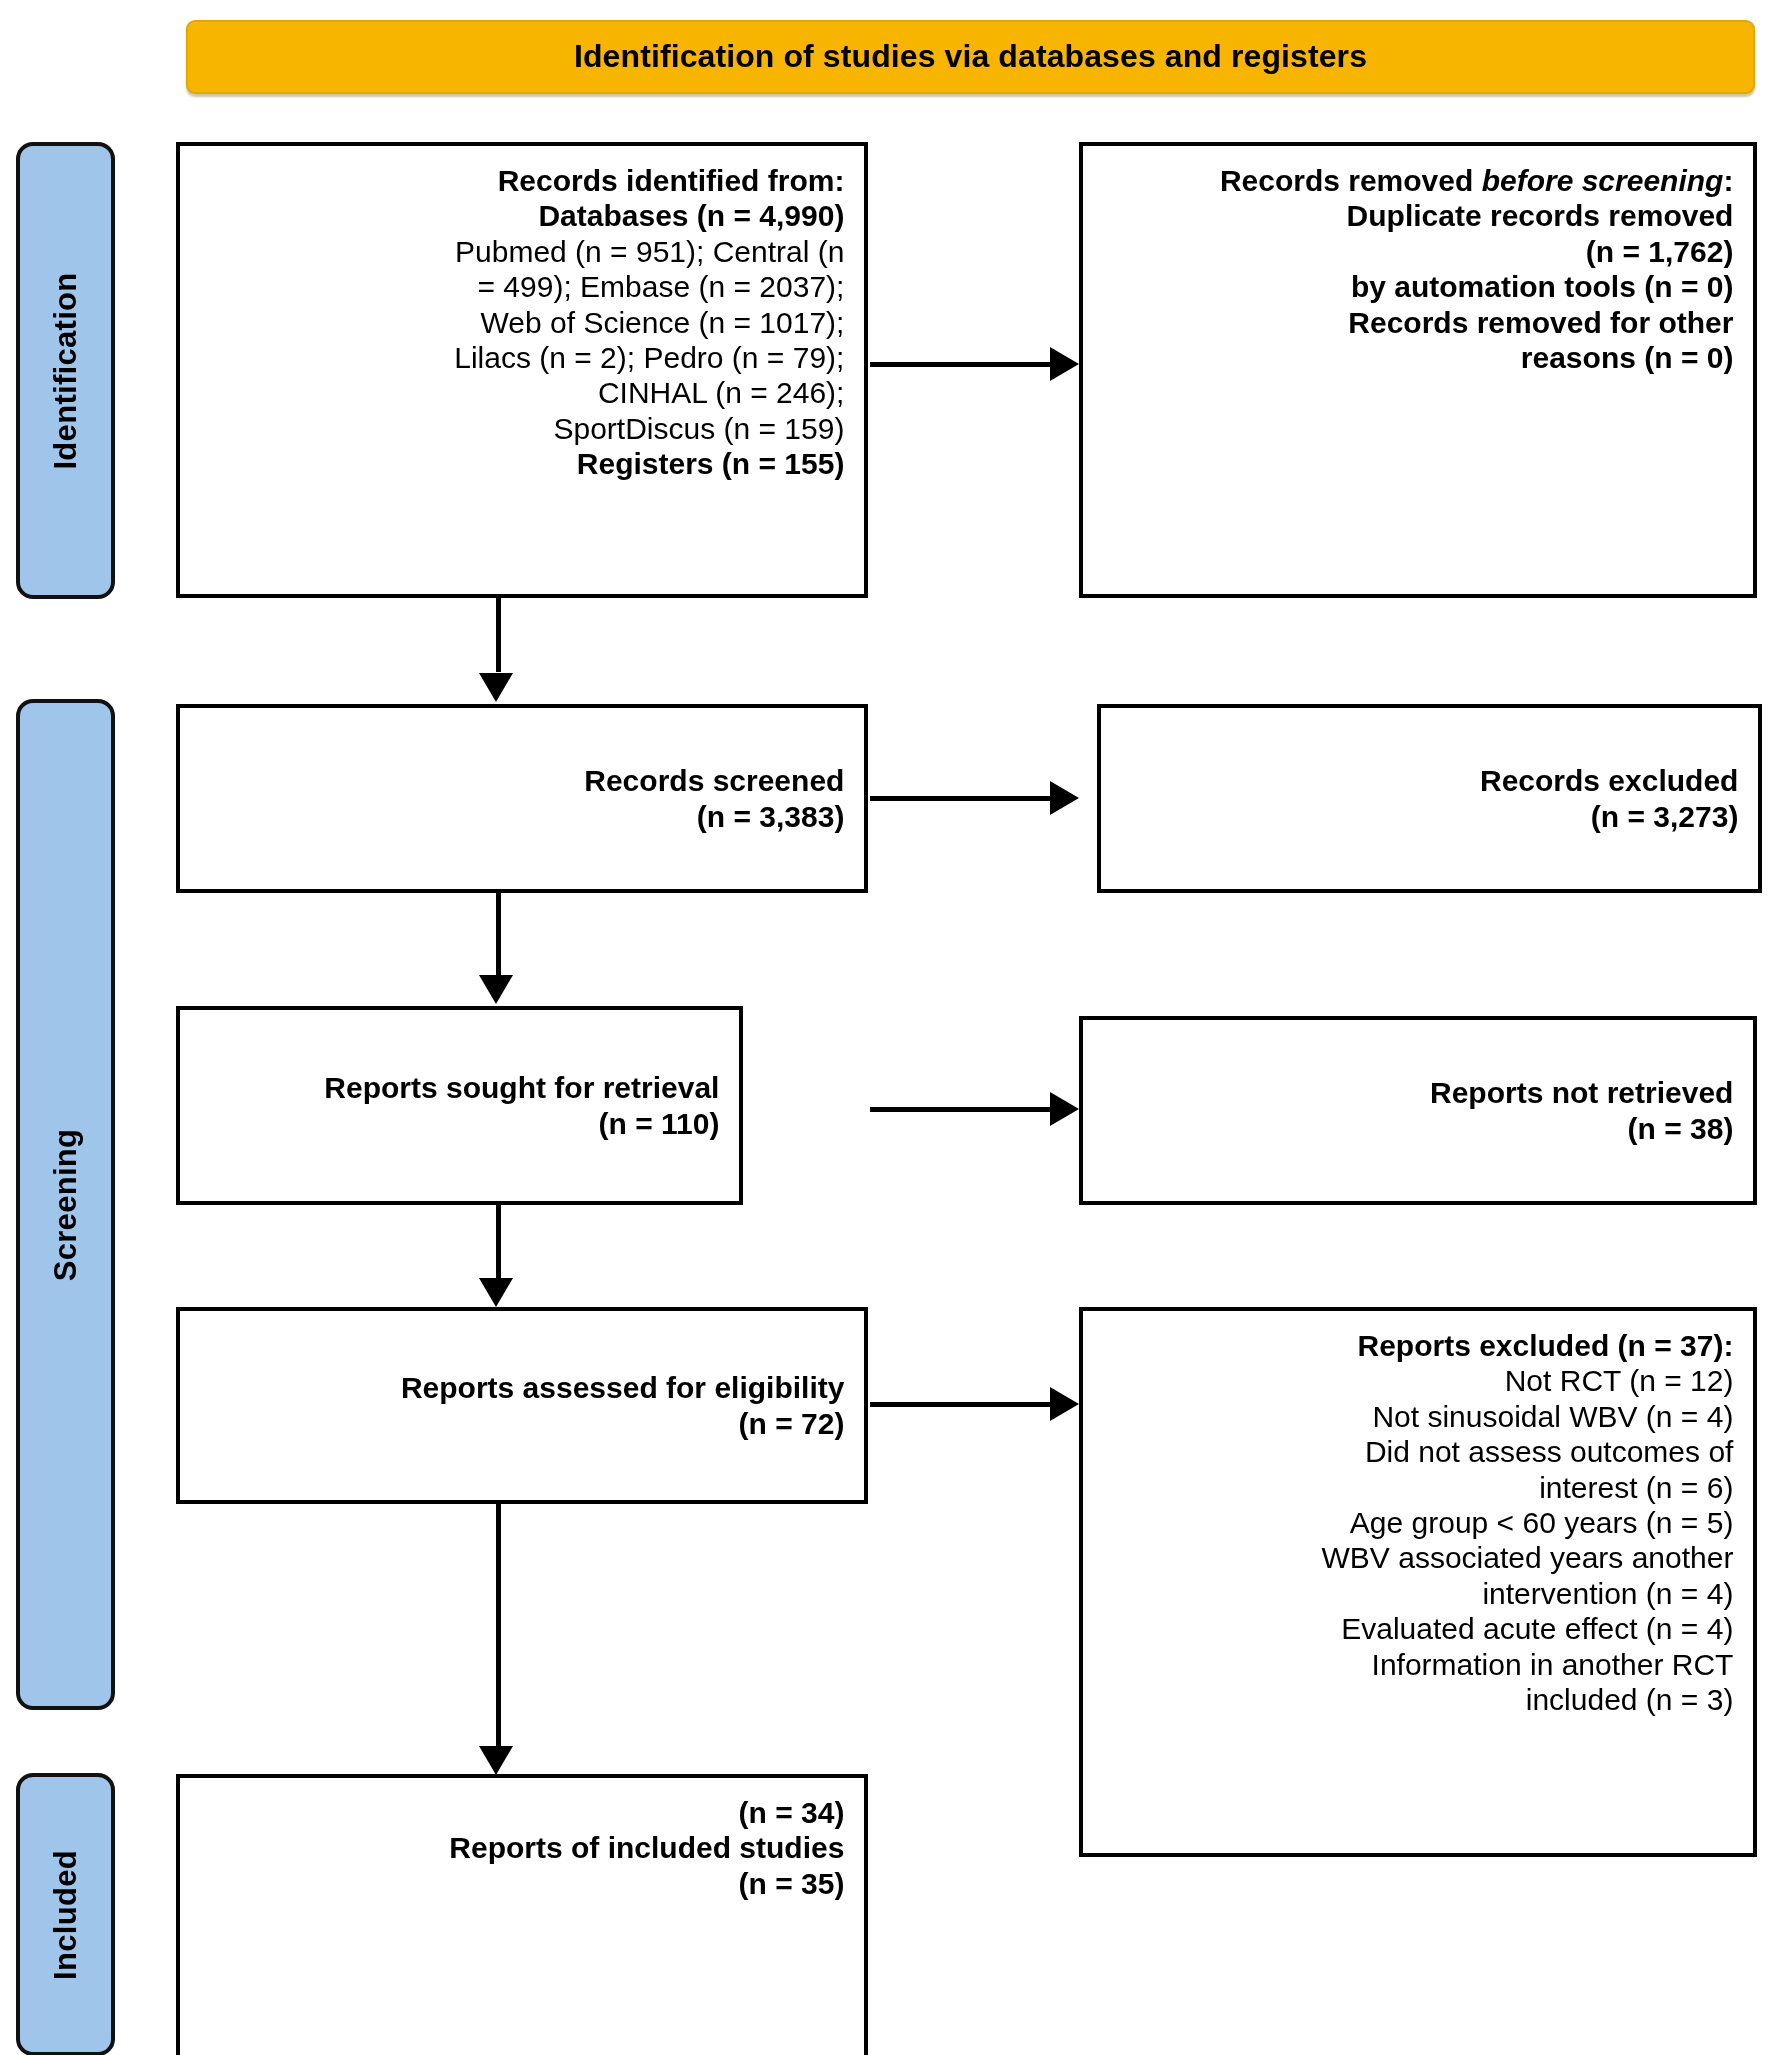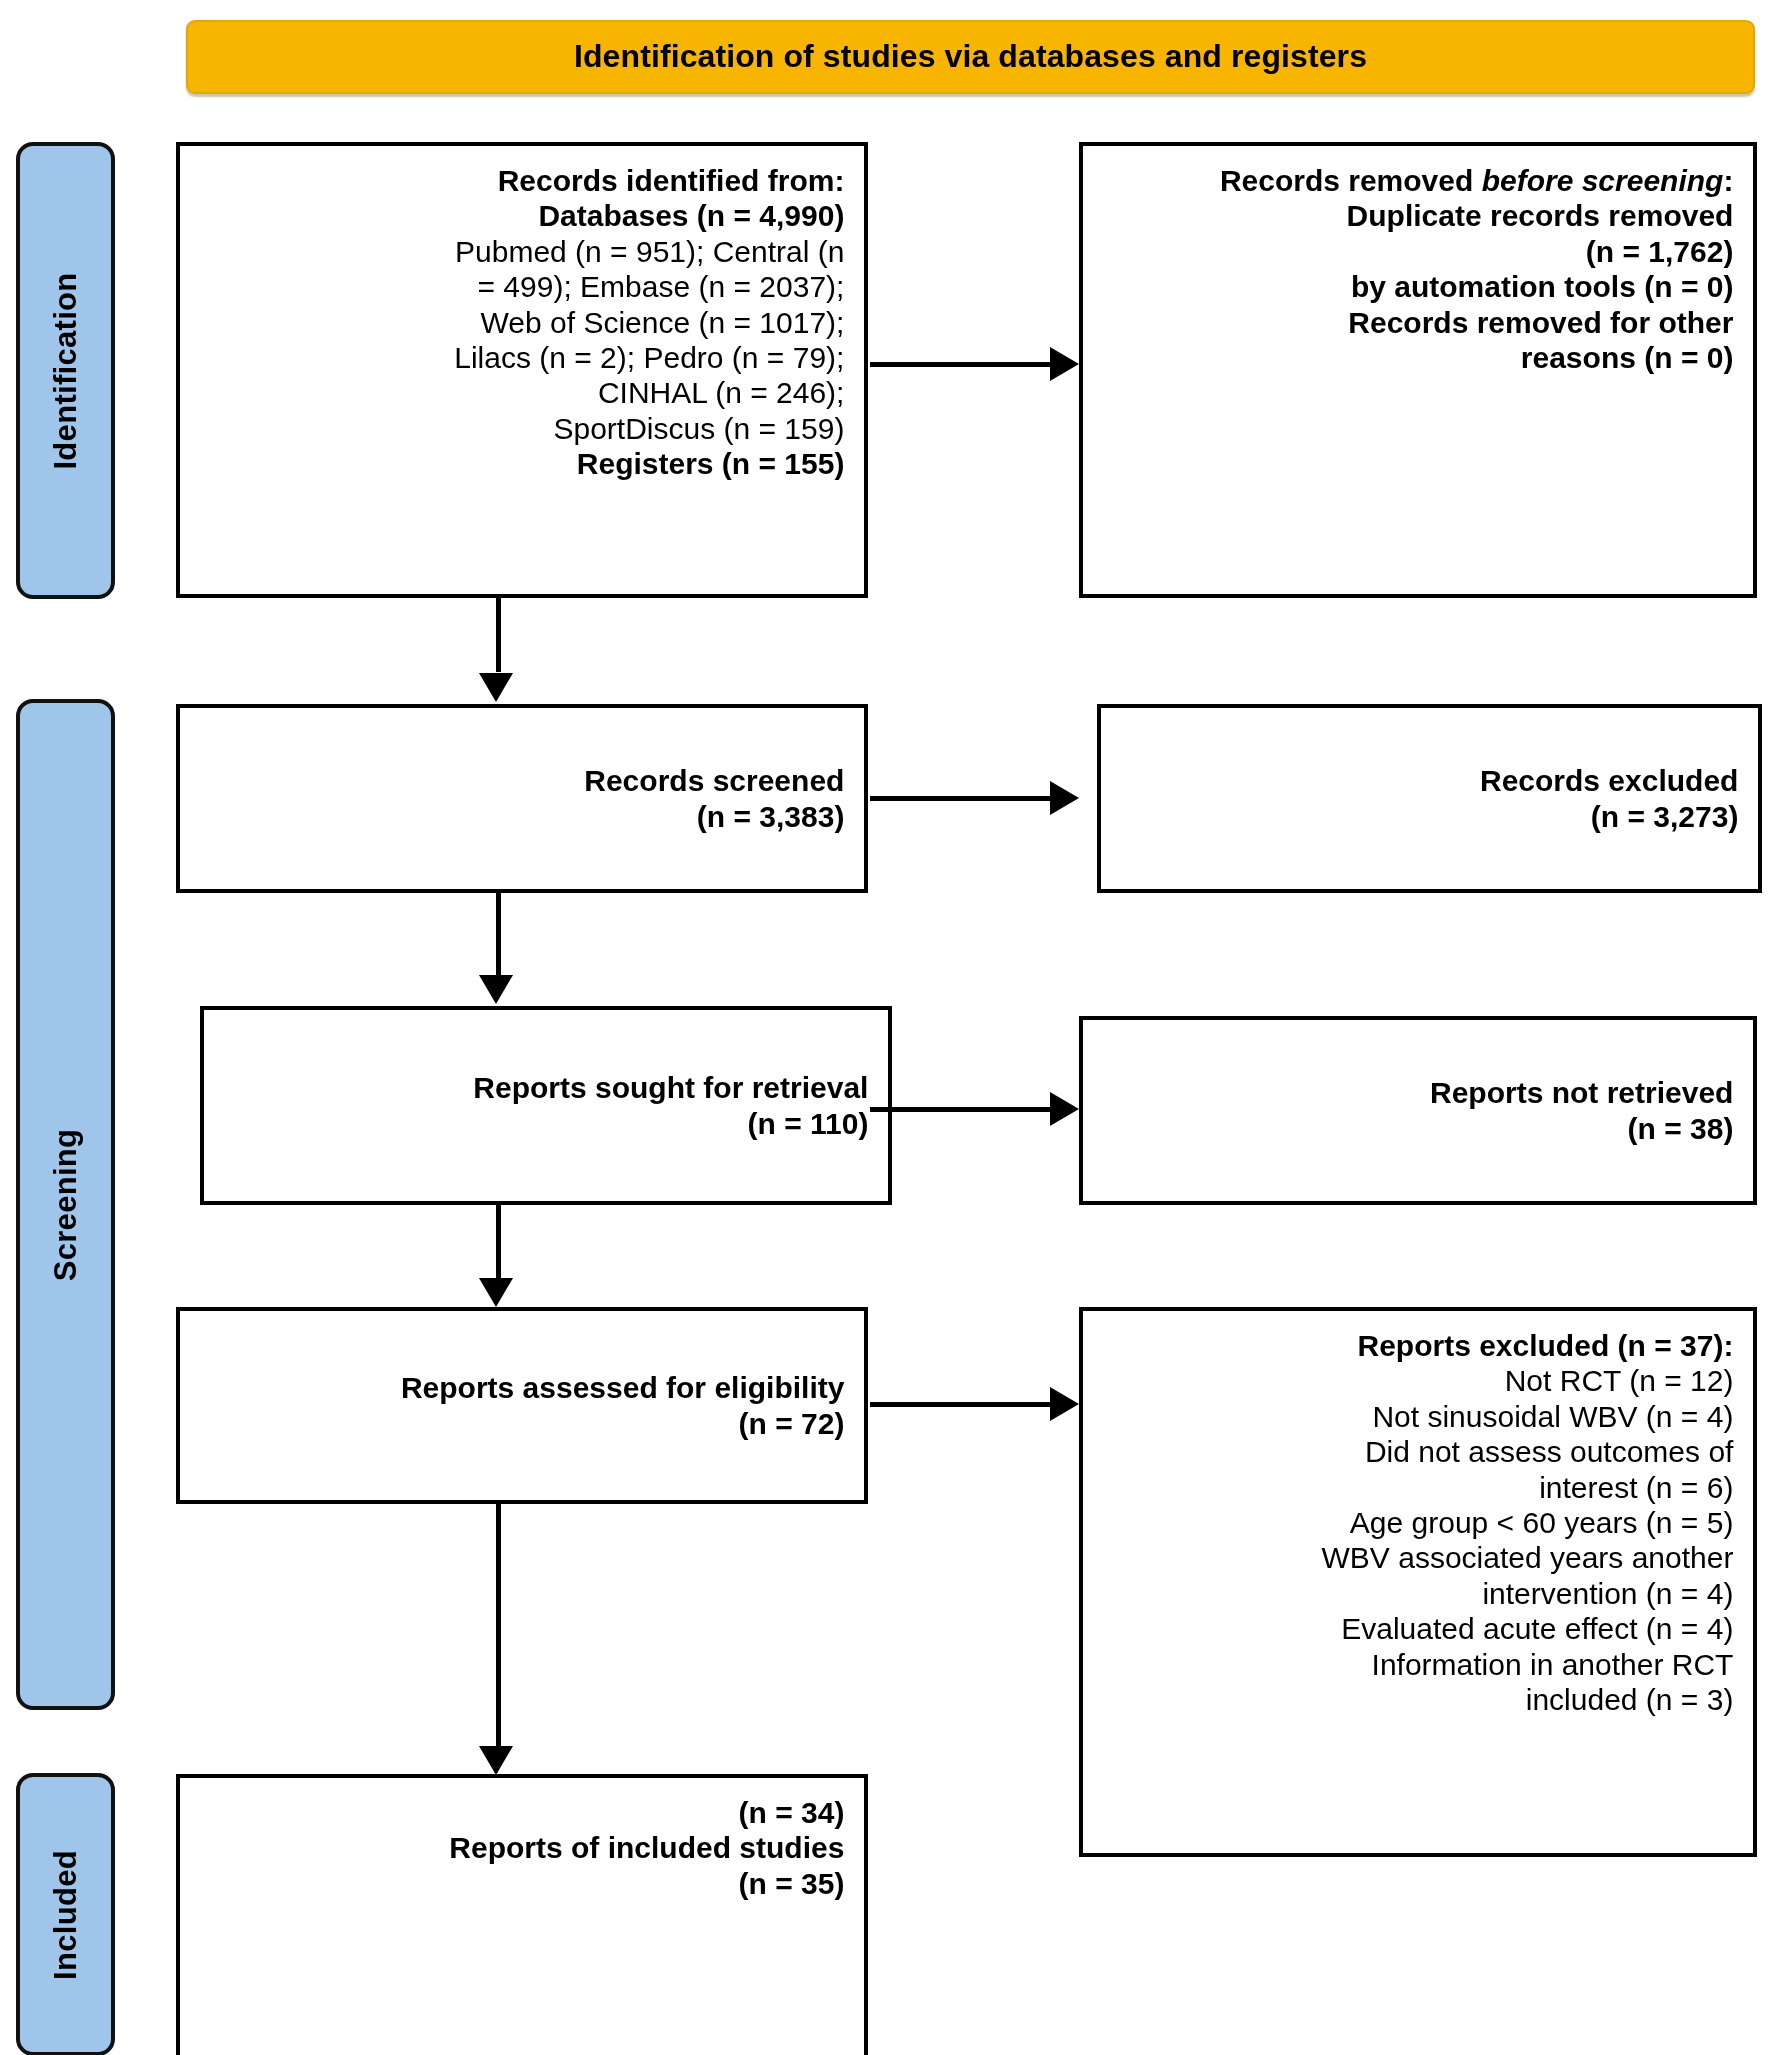--- a/index.html
+++ b/index.html
@@ -86,21 +86,21 @@
   }
   .b { font-weight: bold; }
   .n { font-weight: normal; }
   .it { font-style: italic; font-weight: bold; }
   .ind1 { padding-left: 29px; }
   .ind2 { padding-left: 63px; }
 
   
   .box-identified { left: 176px;  top: 142px;  width: 692px; height: 456px; }
   .box-screened   { left: 176px;  top: 704px; width: 692px; height: 189px; }
-  .box-sought     { left: 176px;  top: 1006px; width: 692px; height: 199px; margin-left: 24px; }
+  .box-sought     { left: 176px;  top: 1006px; width: 567px; height: 199px; }
   .box-assessed   { left: 176px;  top: 1307px; width: 692px; height: 197px; }
   .box-included   { left: 176px;  top: 1774px; width: 692px; height: 287px; }
 
   
   .box-removed    { left: 1079px; top: 142px;  width: 678px; height: 456px; }
   .box-excluded   { left: 1079px; top: 704px; width: 665px; height: 189px; margin-left: 18px; }
   .box-notretr    { left: 1079px; top: 1016px; width: 678px; height: 189px; }
   .box-repexcl    { left: 1079px; top: 1307px; width: 678px; height: 550px; }
 
   

